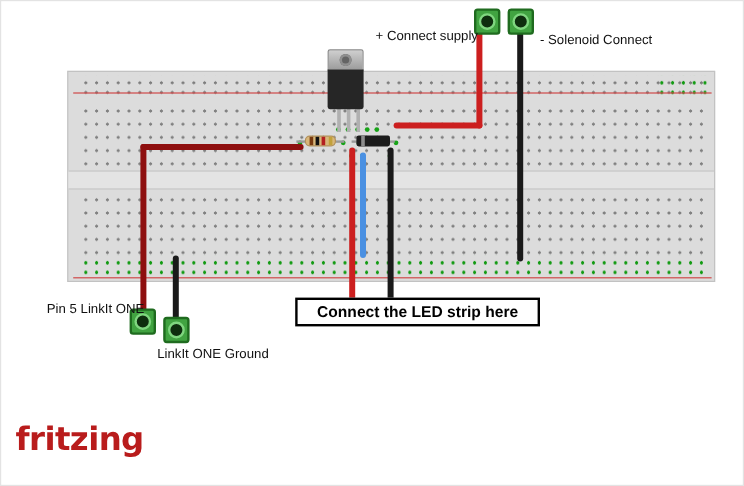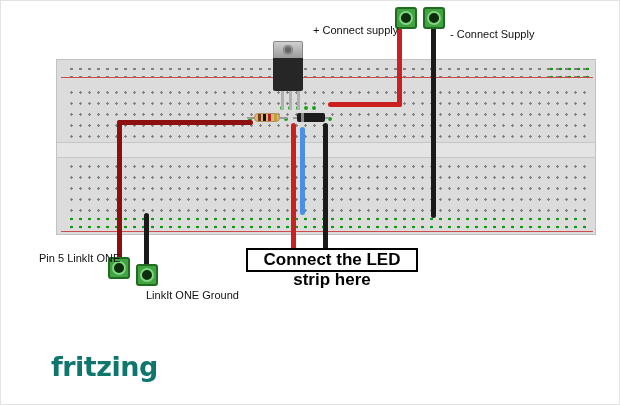--- a/index.html
+++ b/index.html
@@ -76,27 +76,27 @@
     background:#41a341; border:2px solid #1f6b1f; border-radius:3px;
   }
   .terminal .hole {
     position:absolute; left:2px; top:2px; width:10px; height:10px; border-radius:50%;
     background:#0e2e0e; border:2px solid #7fd67f;
   }
 
   
   .label { position:absolute; font-size:11px; color:#111; white-space:nowrap; }
   .note-box {
-    position:absolute; left:245px; top:247px; width:172px; height:24px;
+    position:absolute; left:245px; top:247px; width:204px; height:24px;
     background:#fff; border:2px solid #000; box-sizing:border-box;
-    font-weight:bold; font-size:17px; line-height:20px; text-align:center; color:#000;
+    font-weight:bold; font-size:13px; line-height:20px; text-align:center; color:#000;
   }
   .logo {
-    position:absolute; left:12px; top:350px; font-size:27px; color:#0f766e;
-    font-weight:600; letter-spacing:-0.5px; font-family:"DejaVu Sans", sans-serif;margin-left:38px;
+    position:absolute; left:12px; top:350px; font-size:27px; color:#b91c1c;
+    font-weight:600; letter-spacing:-0.5px; font-family:"DejaVu Sans", sans-serif;
   }
 </style>
 </head>
 <body>
 
 <div class="canvas">
 
   <div class="board">
     <div class="dots-rail-gray" style="left:8px; top:3px;  width:524px; height:16px;"></div>
     <div class="dots-rail-green" style="left:488px; top:3px; width:44px; height:16px;"></div>
@@ -164,20 +164,20 @@
     <span class="hole"></span>
   </div>
   <div class="terminal" style="left:107px; top:256px;">
     <span class="hole"></span>
   </div>
   <div class="terminal" style="left:135px; top:263px;">
     <span class="hole"></span>
   </div>
 
   <div class="label" style="left:312px; top:23px;">+ Connect supply</div>
-  <div class="label" style="left:449px; top:27px;">- Connect Supply</div>
+  <div class="label" style="left:449px; top:27px;">- Solenoid Connect</div>
   <div class="label" style="left:38px;  top:251px;">Pin 5 LinkIt ONE</div>
-  <div class="label" style="left:145px; top:288px;">LinkIt ONE Ground</div>
+  <div class="label" style="left:130px; top:288px;">LinkIt ONE Ground</div>
 
   <div class="note-box">Connect the LED strip here</div>
 
   <div class="logo">fritzing</div>
 </div>
 
 </body></html>

